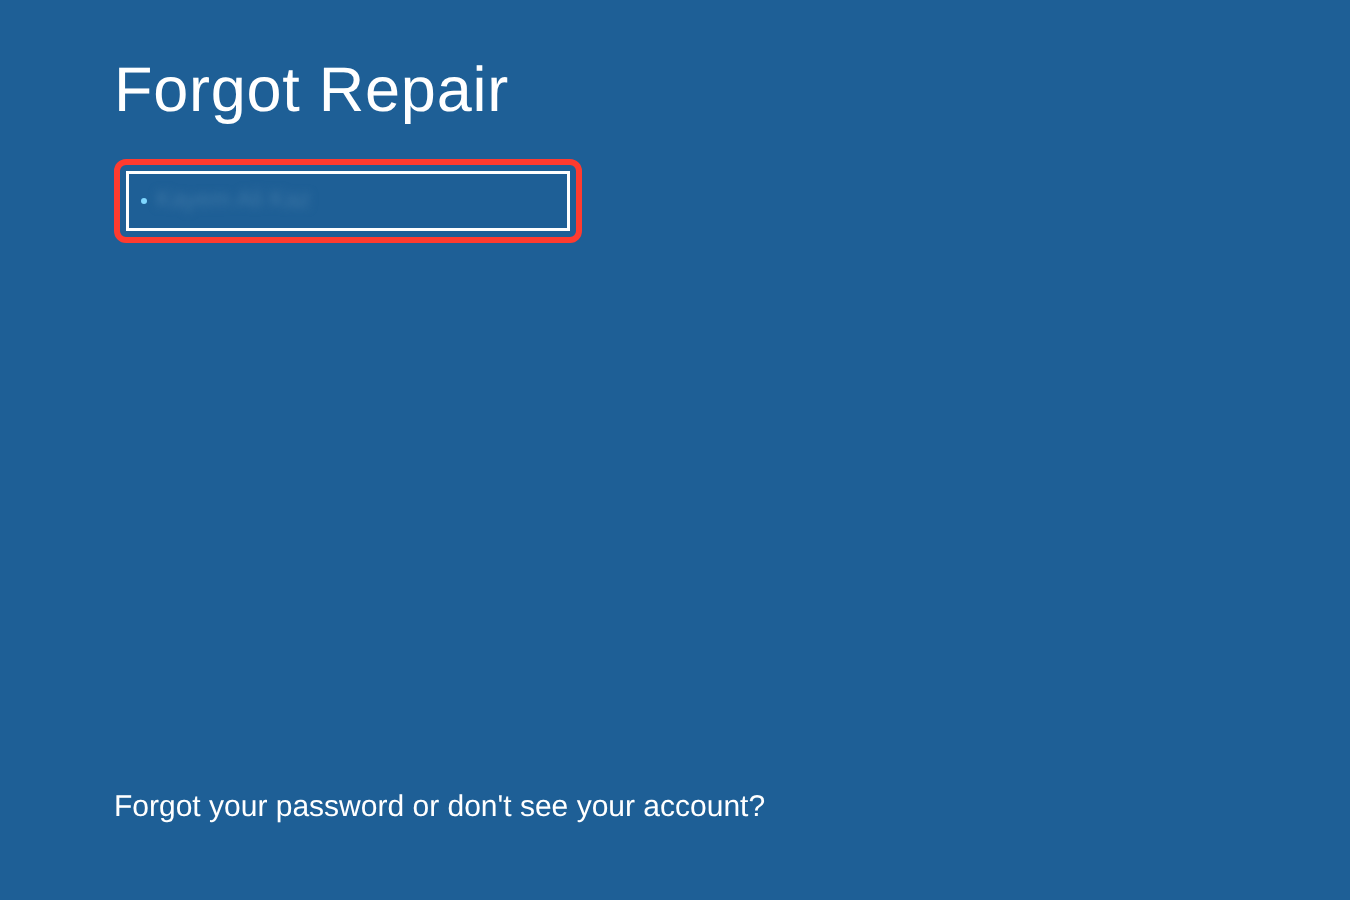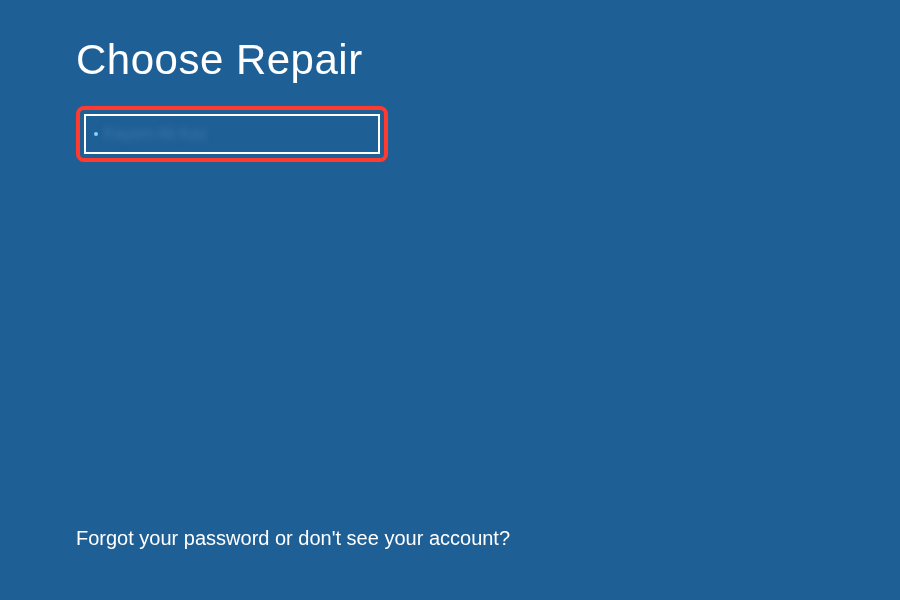--- a/index.html
+++ b/index.html
@@ -63,21 +63,21 @@
       bottom: 50px;
       font-size: 20px;
       font-weight: 400;
       color: #ffffff;
     }
   </style>
 </head>
 <body>
 
 <div class="container">
-  <h1 class="title">Choose Repair</h1>
+  <h1 class="title">Forgot Repair</h1>
 
   <div class="highlight-wrap">
     <div class="account-box">
       <span class="bullet"></span>
       <span class="account-name">Kayem Ali Kaz</span>
     </div>
   </div>
 </div>
 
 <div class="forgot">Forgot your password or don't see your account?</div>

